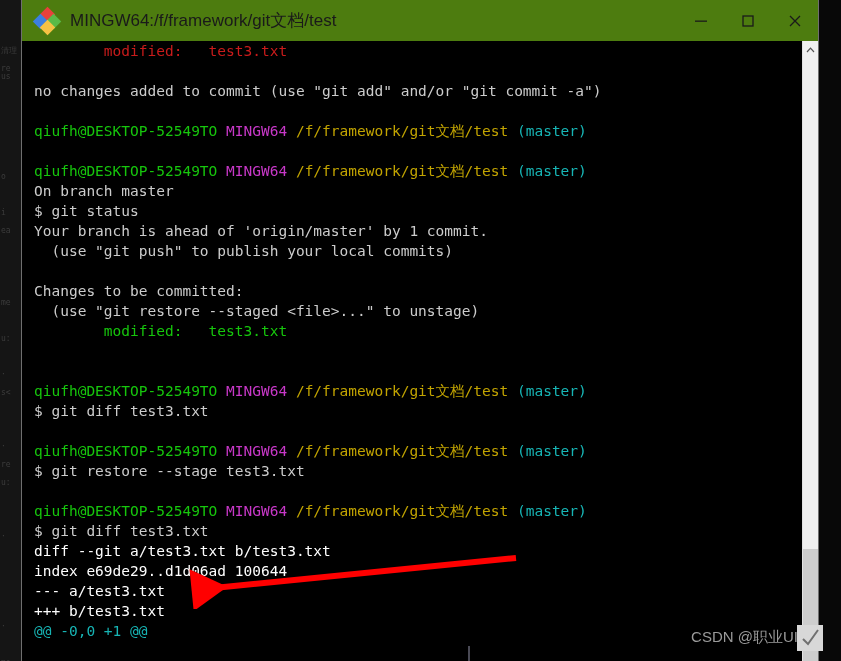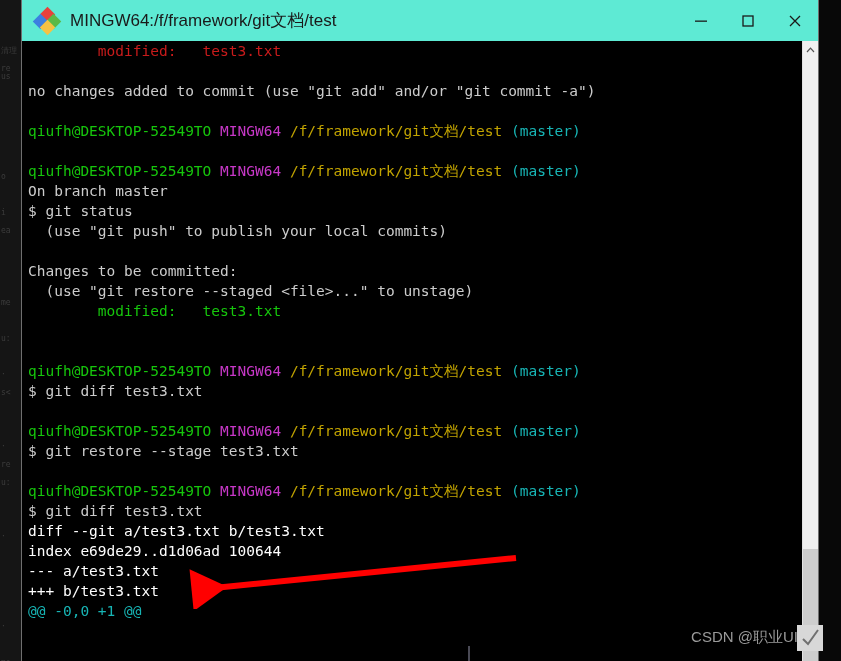--- a/index.html
+++ b/index.html
@@ -48,21 +48,21 @@
     height: 661px;
     box-shadow: 0 0 0 1px #6f6f6f;
   }
 
   
   #titlebar {
     position: absolute;
     left: 0; top: 0;
     width: 796px;
     height: 41px;
-    background: #5eead4;
+    background: #4d7c0f;
     display: flex;
     align-items: center;
     border-bottom: 1px solid #dcdcdc;
   }
   #app-icon {
     width: 26px;
     height: 26px;
     margin-left: 12px;
     margin-right: 10px;
     position: relative;
@@ -112,21 +112,21 @@
     left: 0;
     top: 0;
     padding: 0;
   }
   .line {
     font-family: "DejaVu Sans Mono", "Liberation Mono", monospace;
     font-size: 14.5px;
     line-height: 20px;
     height: 20px;
     white-space: pre;
-    padding-left: 6px;
+    padding-left: 12px;
     color: #cccccc;
   }
   .c-white  { color: #cccccc; }
   .c-red    { color: #c91b1b; }
   .c-green  { color: #16c60c; text-align: center; }
   .c-yellow { color: #c2a400; }
   .c-purple { color: #c838c8; }
   .c-cyan   { color: #17b5b5; }
   .c-bold   { color: #ffffff; font-weight: normal; }
 
@@ -250,20 +250,21 @@
     <div id="term-lines">
         <div class="line"><span class="c-red">        modified:   test3.txt</span></div>
         <div class="line"><span class="c-white"></span></div>
         <div class="line"><span class="c-white">no changes added to commit (use "git add" and/or "git commit -a")</span></div>
         <div class="line"><span class="c-white"></span></div>
         <div class="line"><span class="c-green">qiufh@DESKTOP-52549TO</span><span class="c-white"> </span><span class="c-purple">MINGW64</span><span class="c-white"> </span><span class="c-yellow">/f/framework/git文档/test</span><span class="c-white"> </span><span class="c-cyan">(master)</span></div>
         <div class="line"><span class="c-white"></span></div>
         <div class="line"><span class="c-green">qiufh@DESKTOP-52549TO</span><span class="c-white"> </span><span class="c-purple">MINGW64</span><span class="c-white"> </span><span class="c-yellow">/f/framework/git文档/test</span><span class="c-white"> </span><span class="c-cyan">(master)</span></div>
         <div class="line"><span class="c-white">On branch master</span></div>
         <div class="line"><span class="c-white">$ git status</span></div>
+        <div class="line"><span class="c-white">Your branch is ahead of 'origin/master' by 1 commit.</span></div>
         <div class="line"><span class="c-white">  (use "git push" to publish your local commits)</span></div>
         <div class="line"><span class="c-white"></span></div>
         <div class="line"><span class="c-white">Changes to be committed:</span></div>
         <div class="line"><span class="c-white">  (use "git restore --staged &lt;file&gt;..." to unstage)</span></div>
         <div class="line"><span class="c-green">        modified:   test3.txt</span></div>
         <div class="line"><span class="c-white"></span></div>
         <div class="line"><span class="c-white"></span></div>
         <div class="line"><span class="c-green">qiufh@DESKTOP-52549TO</span><span class="c-white"> </span><span class="c-purple">MINGW64</span><span class="c-white"> </span><span class="c-yellow">/f/framework/git文档/test</span><span class="c-white"> </span><span class="c-cyan">(master)</span></div>
         <div class="line"><span class="c-white">$ git diff test3.txt</span></div>
         <div class="line"><span class="c-white"></span></div>

